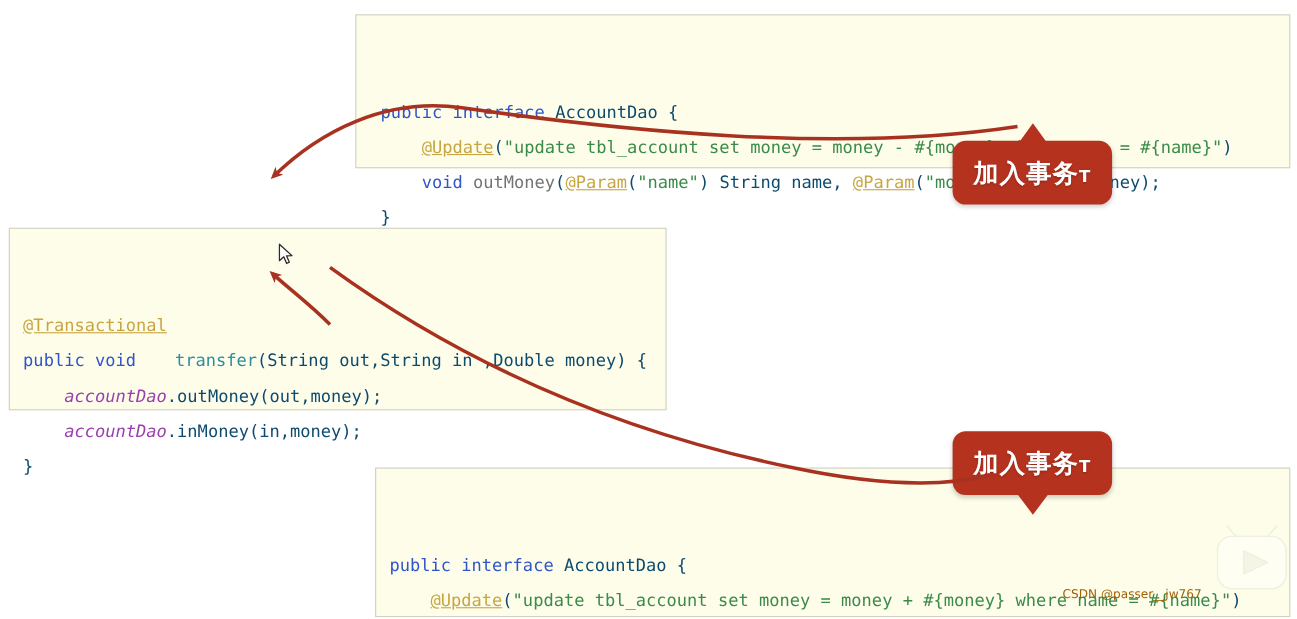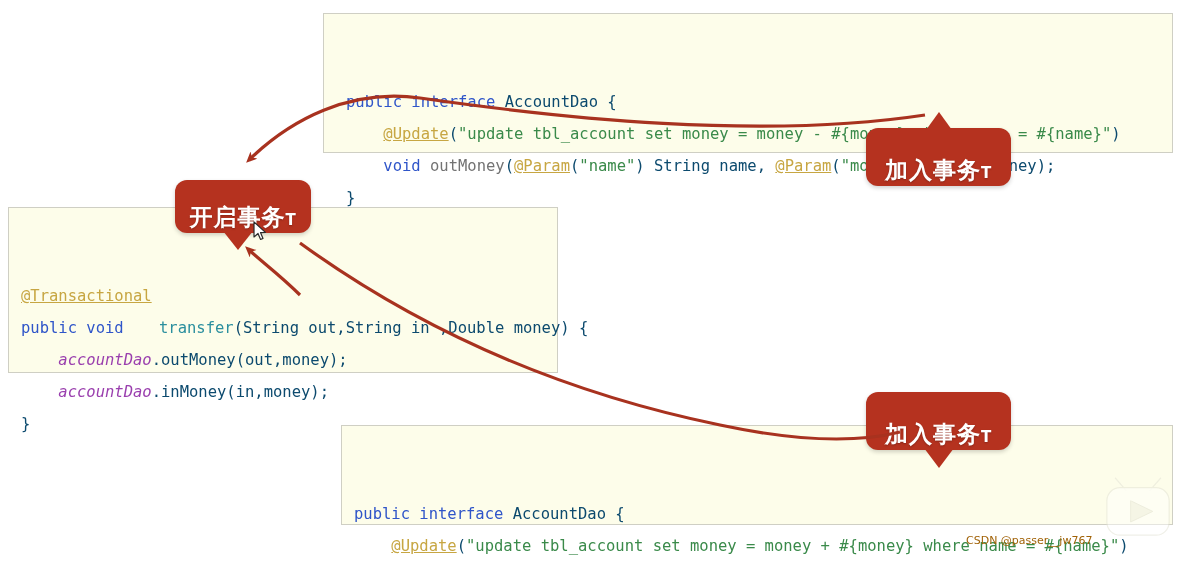--- a/index.html
+++ b/index.html
@@ -22,42 +22,42 @@
     font-size:15.5px;
     line-height:32px;
     color:#1a1a1a;
     white-space:pre;
     padding:8px 0 8px 0;
     letter-spacing:0px;
   }
   .code-line{white-space:pre;height:32px;}
 
   #block-top{left:323px;top:13px;width:850px;height:140px;}
-  #block-mid{left:8px;top:207px;width:550px;height:166px;}
-  #block-bot{left:341px;top:425px;width:832px;height:100px;}
+  #block-mid{left:8px;top:207px;width:598px;height:166px;}
+  #block-bot{left:341px;top:425px;width:832px;height:136px;}
 
   .tok-kw{color:#2f55c9;}
   .tok-ann{color:#c7a642;text-decoration:underline;}
   .tok-str{color:#3a8a4a;}
   .tok-field{color:#9a3fae;font-style:italic;}
   .tok-plain{color:#0c4a6e;}
   .tok-mname{color:#737373;}
   .tok-tealm{color:#2b8f9e;margin-left:26px;}
 
   
   .badge{
     position:absolute;
     background:#b5321f;
     color:#ffffff;
     font-family:"DejaVu Sans","Liberation Sans",sans-serif;
     font-size:23px;
     font-weight:700;
     border-radius:12px;
     display:flex;
-    align-items:flex-end;
+    align-items:center;
     justify-content:center;
     text-shadow:0 1px 2px rgba(0,0,0,.25);
     box-shadow:0 2px 4px rgba(0,0,0,.18);
     letter-spacing:1px;
   }
   .badge .tailsvg{position:absolute;left:0;top:0;width:100%;height:100%;overflow:visible;pointer-events:none;}
 
   #badge-top{left:866px;top:128px;width:145px;height:58px;}
   #badge-left{left:175px;top:180px;width:136px;height:53px;}
   #badge-bot{left:866px;top:392px;width:145px;height:58px;}
@@ -109,26 +109,20 @@
     <path d="M 300,243 C 420,330 560,392 720,425 C 800,442 860,442 900,432" fill="none" stroke="#a8321f" stroke-width="3.2"></path>
   </svg>
 
   <div class="badge" id="badge-top">
     <svg class="tailsvg" viewBox="0 0 145 58" preserveAspectRatio="none">
       <polygon points="60,2 86,2 73,-16" fill="#b5321f"></polygon>
     </svg>
     <span class="badge-label"><span>加入事务</span><span class="badge-sub">T</span></span>
   </div>
 
-  <div class="badge" id="badge-left">
-    <svg class="tailsvg" viewBox="0 0 136 53" preserveAspectRatio="none">
-      <polygon points="48,51 78,51 63,70" fill="#b5321f"></polygon>
-    </svg>
-    <span class="badge-label"><span>开启事务</span><span class="badge-sub">T</span></span>
-  </div>
 
   <div class="badge" id="badge-bot">
     <svg class="tailsvg" viewBox="0 0 145 58" preserveAspectRatio="none">
       <polygon points="58,56 88,56 73,76" fill="#b5321f"></polygon>
     </svg>
     <span class="badge-label"><span>加入事务</span><span class="badge-sub">T</span></span>
   </div>
 
   <svg id="cursor" viewBox="0 0 14 20">
     <path d="M1,1 L1,16 L5,12.5 L7.6,18.5 L10,17.4 L7.5,11.6 L12.4,11.4 Z" fill="#ffffff" stroke="#2b2b2b" stroke-width="1.2" stroke-linejoin="round"></path>

